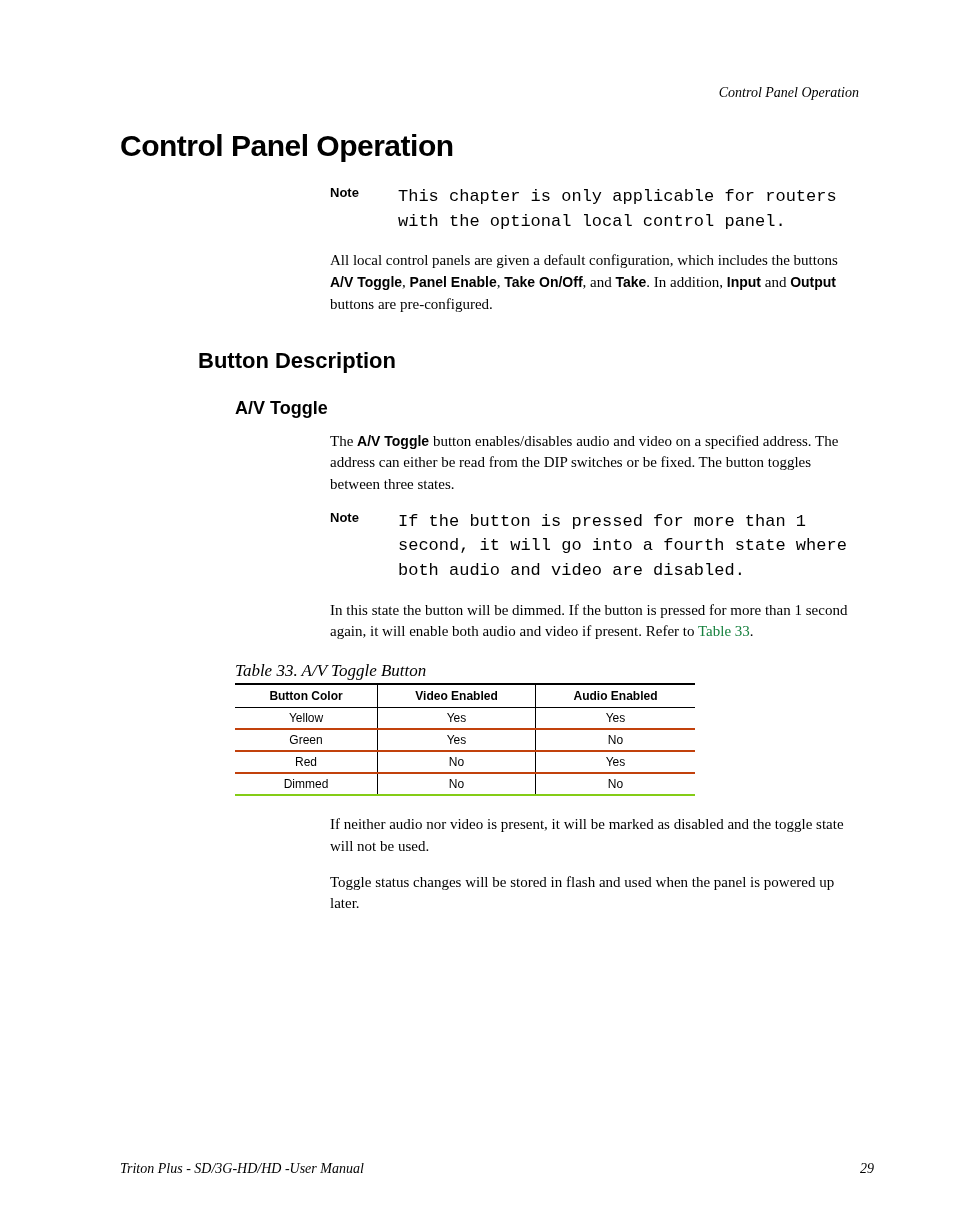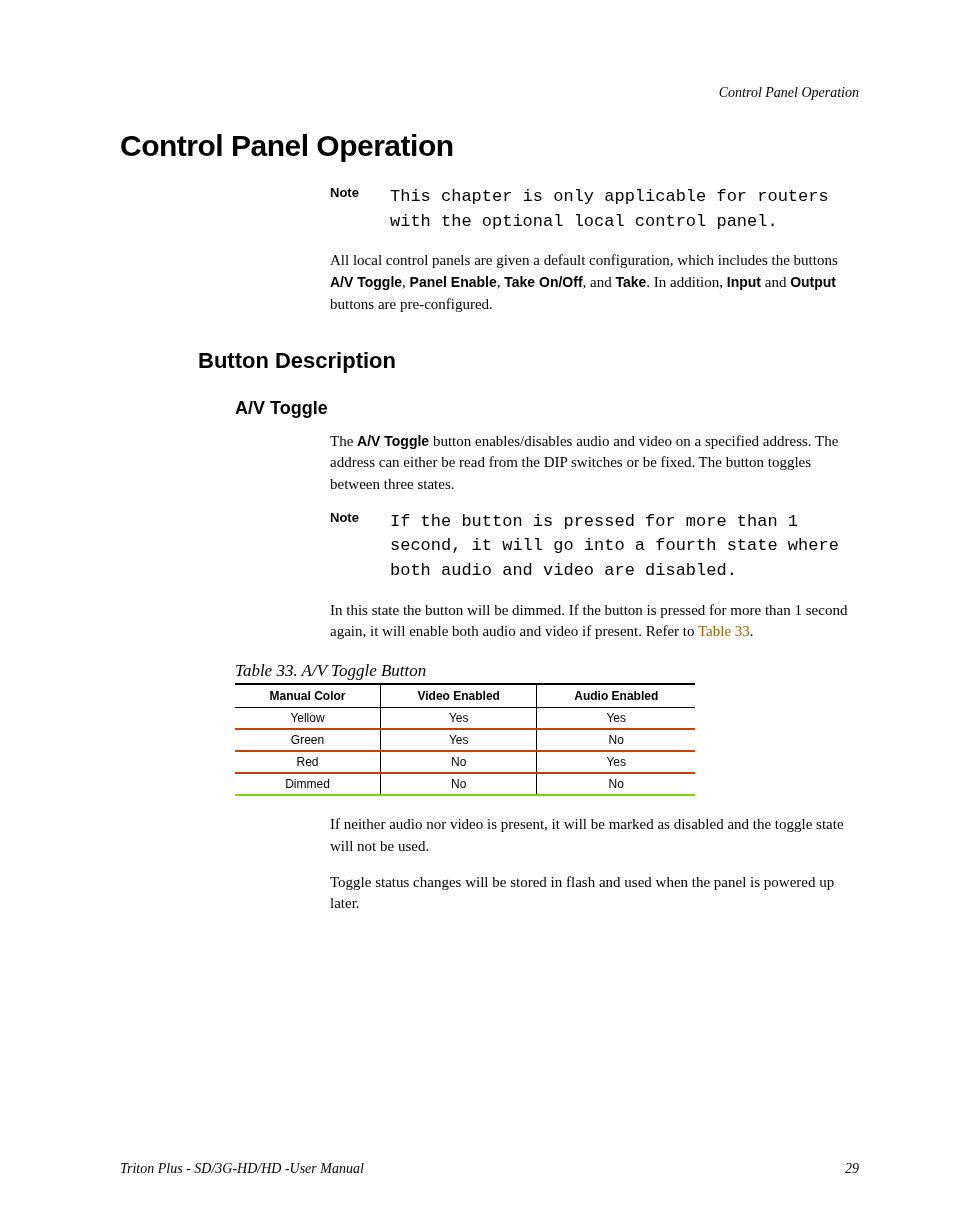--- a/index.html
+++ b/index.html
@@ -43,20 +43,21 @@
     margin-left: 115px;
   }
   .body-block {
     margin-left: 210px;
     margin-right: 0;
   }
   .note-row {
     display: flex;
     margin-bottom: 16px;
     margin-top: 4px;
+    gap: 8px;
   }
   .note-label {
     font-family: Arial, Helvetica, sans-serif;
     font-weight: bold;
     font-size: 13px;
     width: 60px;
     flex-shrink: 0;
   }
   .note-text {
     font-family: Liberation Mono, monospace;
@@ -68,21 +69,21 @@
     font-size: 15px;
     line-height: 1.45;
     margin-bottom: 14px;
   }
   .bold-sans {
     font-family: Arial, Helvetica, sans-serif;
     font-weight: bold;
     font-size: 14px;
   }
   .xref {
-    color: #a16207;
+    color: #15803d;
   }
   .table-caption {
     font-family: Georgia, serif;
     font-style: italic;
     font-size: 17px;
     margin-left: 115px;
     margin-top: 18px;
     margin-bottom: 2px;
   }
   table {
@@ -112,21 +113,21 @@
     padding: 3px 8px;
     text-align: center;
   }
   td:first-child { border-left: none; }
   td:last-child { border-right: none; }
   tr:last-child td { border-bottom: 2px solid #84cc16; }
   .footer {
     position: absolute;
     bottom: 50px;
     left: 120px;
-    right: 95px;
+    right: 80px;
     display: flex;
     justify-content: space-between;
     font-family: Georgia, serif;
     font-style: italic;
     font-size: 14px;
   }
 </style>
 </head>
 <body>
 
@@ -162,21 +163,21 @@
   <p class="para">
     <span>In this state the button will be dimmed. If the button is pressed for more than 1 second again, it will enable both audio and video if present. Refer to </span><span class="xref">Table 33</span><span>.</span>
   </p>
 </div>
 
 <div class="table-caption">Table 33.  A/V Toggle Button</div>
 
 <table>
   <thead>
     <tr>
-      <th>Manual Color</th>
+      <th>Button Color</th>
       <th>Video Enabled</th>
       <th>Audio Enabled</th>
     </tr>
   </thead>
   <tbody>
     <tr>
       <td>Yellow</td>
       <td>Yes</td>
       <td>Yes</td>
     </tr>

